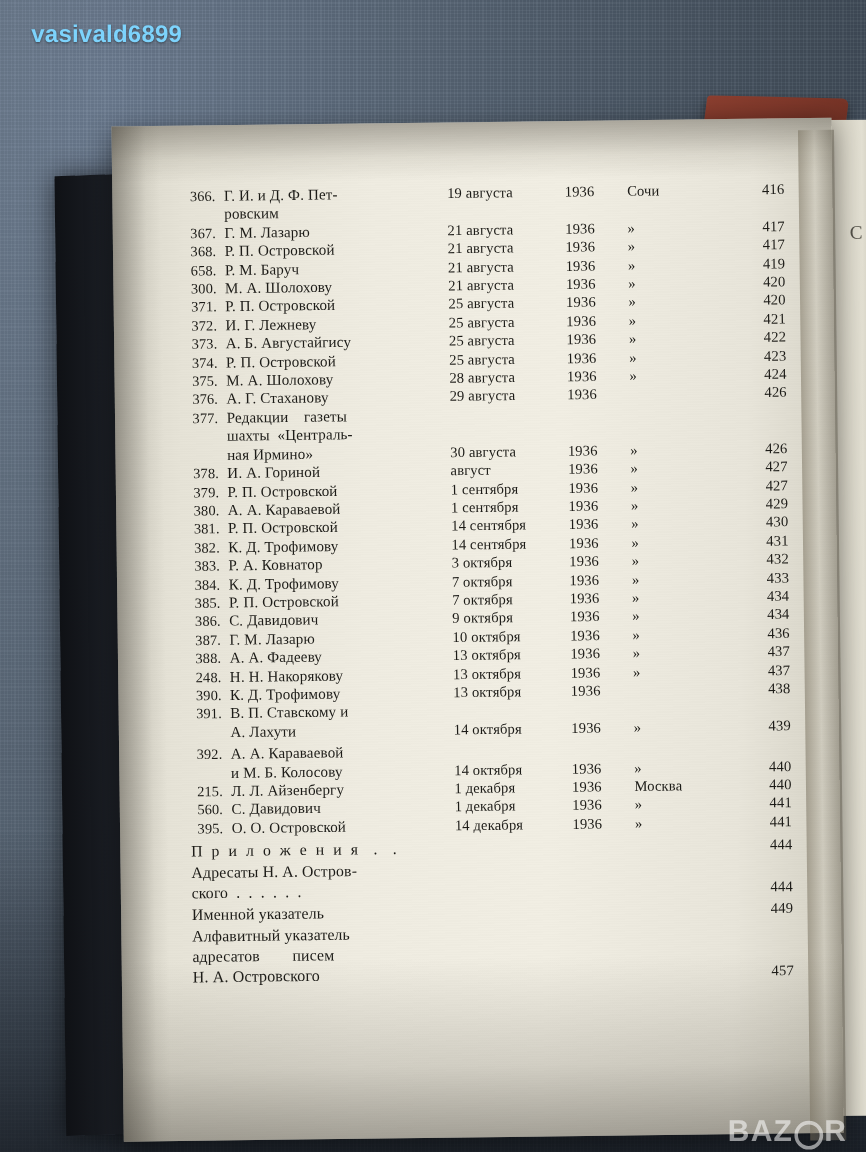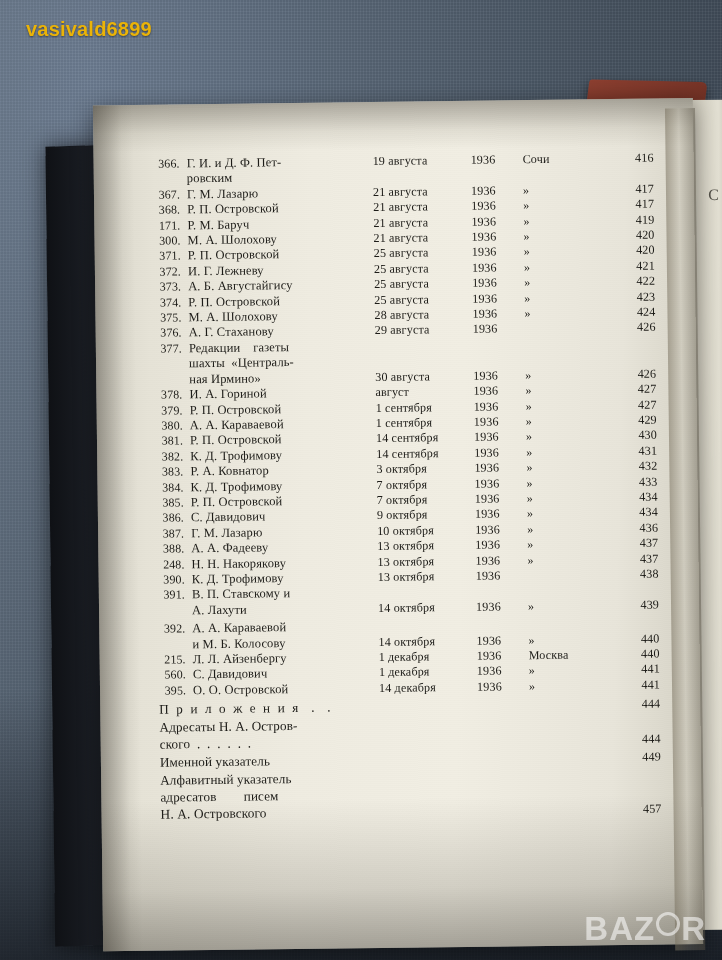--- a/index.html
+++ b/index.html
@@ -208,34 +208,34 @@
     font-size: 13.4px;
   }
 
   
   .username {
     position: absolute;
     left: 26px;
     top: 18px;
     font-size: 20px;
     font-weight: bold;
-    color: #eab308;
+    color: #7dd3fc;
     letter-spacing: 0.2px;
     text-shadow: 0 1px 2px rgba(0,0,0,0.45);
   }
   .watermark {
     position: absolute;
     right: 16px;
-    bottom: 12px;
-    font-size: 33px;
+    bottom: 2px;
+    font-size: 25px;
     font-weight: bold;
     color: rgba(255,255,255,0.55);
     letter-spacing: 1px;
     display: flex;
-    align-items: flex-start;
+    align-items: center;
   }
   .wm-circle {
     display: inline-block;
     width: 18px;
     height: 18px;
     border: 3px solid rgba(255,255,255,0.55);
     border-radius: 50%;
     margin: 0 1px;
     position: relative;
     top: 2px;
@@ -291,21 +291,21 @@
           </div>
         <div class="row">
             <span class="c-num">368.</span>
             <span class="c-name">Р. П. Островской</span>
             <span class="c-date">21 августа</span>
             <span class="c-year">1936</span>
             <span class="c-place">»</span>
             <span class="c-page">417</span>
           </div>
         <div class="row">
-            <span class="c-num">171.</span>
+            <span class="c-num">658.</span>
             <span class="c-name">Р. М. Баруч</span>
             <span class="c-date">21 августа</span>
             <span class="c-year">1936</span>
             <span class="c-place">»</span>
             <span class="c-page">419</span>
           </div>
         <div class="row">
             <span class="c-num">300.</span>
             <span class="c-name">М. А. Шолохову</span>
             <span class="c-date">21 августа</span>

